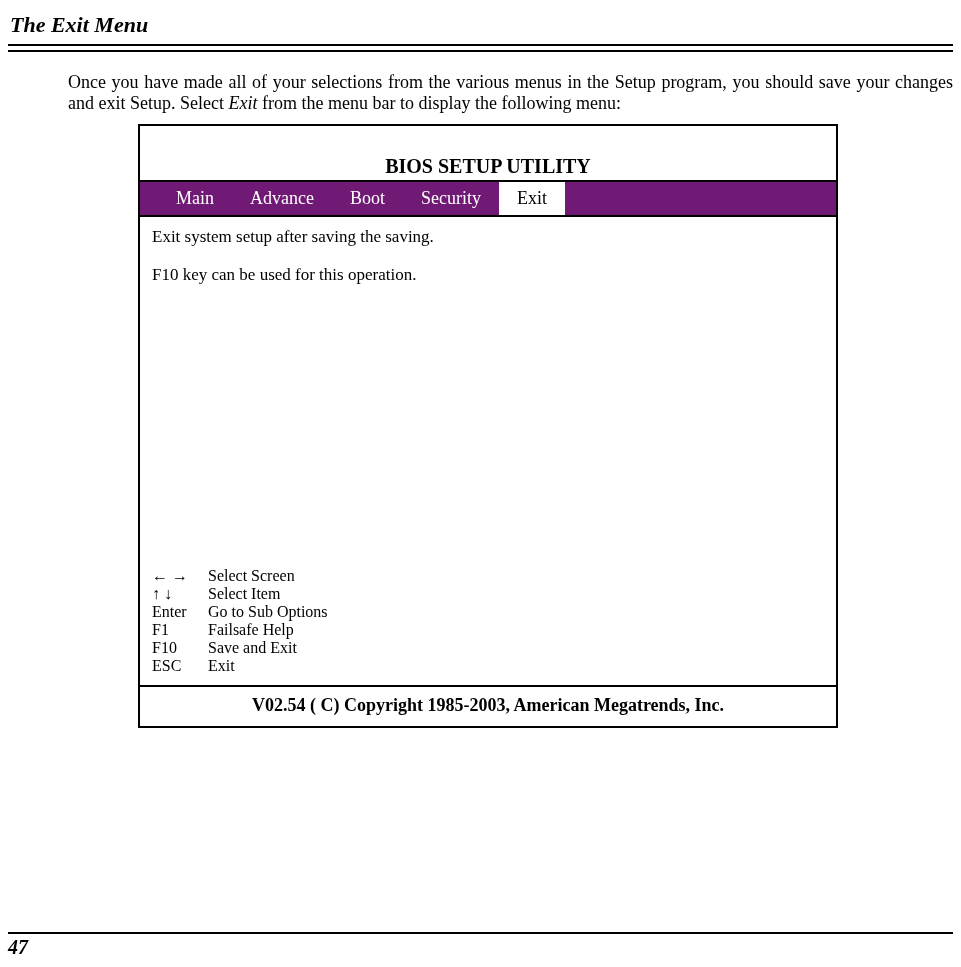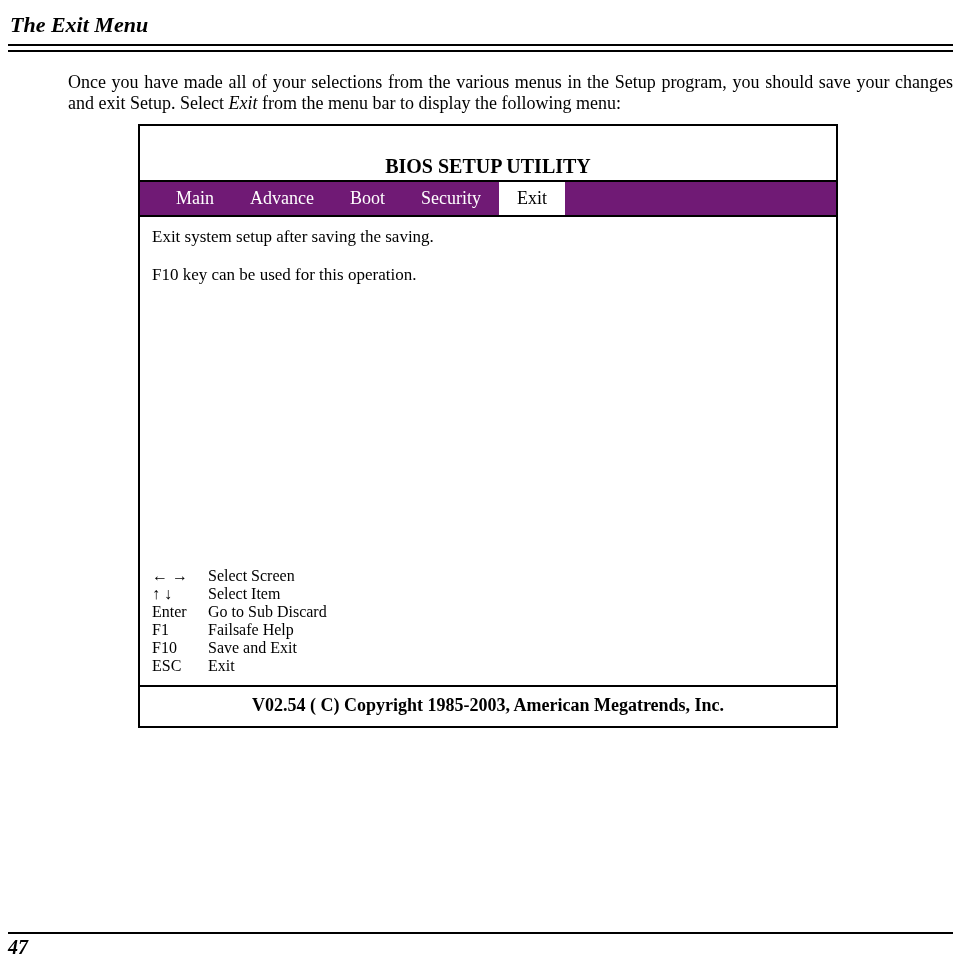--- a/index.html
+++ b/index.html
@@ -114,21 +114,21 @@
           <div class="key-row">
             <span class="key-k key-arrows-h"></span>
             <span>Select Screen</span>
           </div>
           <div class="key-row">
             <span class="key-k key-arrows-v"></span>
             <span>Select Item</span>
           </div>
           <div class="key-row">
             <span class="key-k">Enter</span>
-            <span>Go to Sub Discard</span>
+            <span>Go to Sub Options</span>
           </div>
           <div class="key-row">
             <span class="key-k">F1</span>
             <span>Failsafe Help</span>
           </div>
           <div class="key-row">
             <span class="key-k">F10</span>
             <span>Save and Exit</span>
           </div>
           <div class="key-row">

